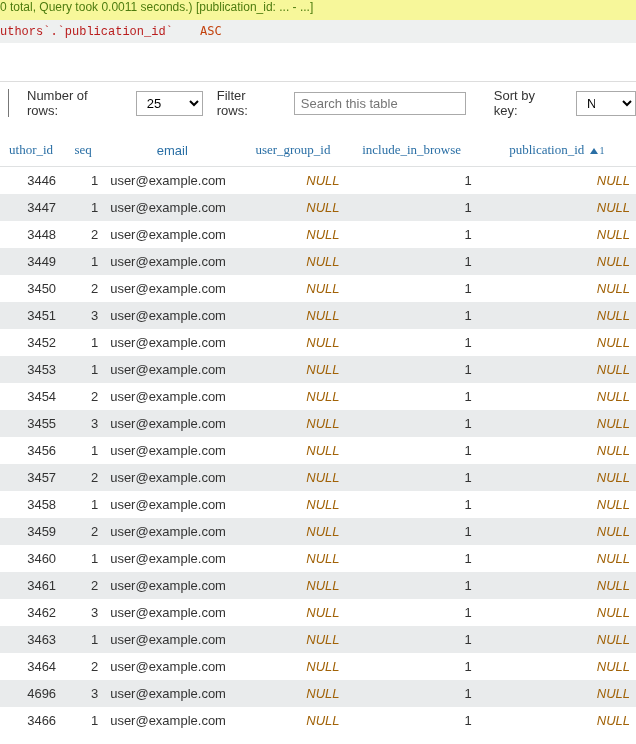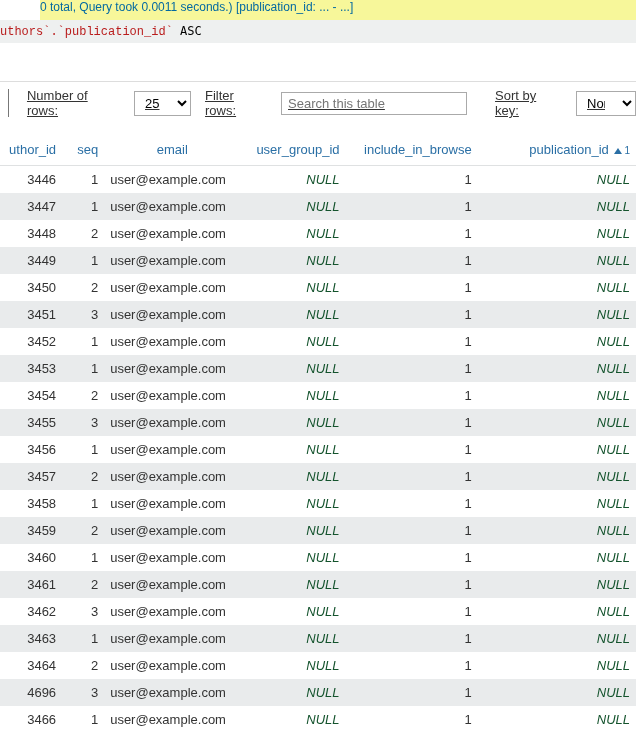--- a/index.html
+++ b/index.html
@@ -8,95 +8,93 @@
     font-size: 13px;
     color: #333;
     background: #fff;
     width: 636px;
     overflow: hidden;
   }
   .banner {
     background: #f7f79a;
     padding: 0 17px 6px 0;
     font-size: 12px;
-    color: #0369a1;
+    color: #4d7c0f;
     white-space: nowrap;
     overflow: hidden;
-    margin-left: 40px;
   }
   .sqlbar {
     background: #eef0f0;
     padding: 4px 0 4px 0;
     font-family: monospace;
     font-size: 12px;
     white-space: nowrap;
     overflow: hidden;
   }
   .sql-ident { color: #b91c1c; font-family: Liberation Mono, monospace; }
-  .sql-key { color: #000000; }
+  .sql-key { color: #c2410c; margin-left: 20px; }
   .gap { height: 34px; background:#fff; }
   .controls {
     display: flex;
     align-items: center;
     gap: 14px;
     padding: 6px 0 16px 6px;
     border-top: 1px solid #ddd;
     margin-top:4px;
-    text-decoration:underline;
   }
   .divider {
     width:1px; height:28px; background:#777; margin-left:2px; margin-right:4px;
   }
   .controls label { font-size: 13px; color:#333; }
   select, input[type=text] {
     font-size: 13px;
     padding: 3px 6px;
     border: 1px solid #aaa;
     background:#fff;
   }
-  select { padding-right: 14px; }
-  input[type=text] { width: 186px; }
+  select { padding-right: 24px; }
+  input[type=text] { width: 172px; }
   select.sortkey { width: 60px; }
   .filterlabel { }
   .sortlabel { margin-left: 14px; }
 
   table { border-collapse: collapse; width: 100%; table-layout: fixed; }
   thead th {
     text-align: center;
     font-weight: normal;
     color: #2a6fa5;
     font-size: 13px;
     padding: 8px 6px 8px 6px;
     border-bottom: 1px solid #dfe1e2;
     white-space: nowrap;
     overflow: hidden;
     cursor: pointer;
   }
-  thead th.right { text-align: right; }
+  thead th.right { text-align: center; font-family: Liberation Serif, serif; }
   thead th .sort-arrow {
     display:inline-block; width:0;height:0;
     border-left:4px solid transparent;
     border-right:4px solid transparent;
     border-bottom:6px solid #2a6fa5;
     margin-left:2px; vertical-align:middle;
   }
   thead th .sort-ord {
     font-size:10px; color:#2a6fa5; margin-left:2px;
   }
   tbody td {
     padding: 6px 6px;
     font-size: 13px;
     color: #333;
     white-space: nowrap;
     overflow: hidden;
   }
   tbody tr.odd { background: #fff; }
   tbody tr.even { background: #e9ebec; }
   tbody td.right { text-align: right; }
-  tbody td.null { color: #14532d; font-style: italic; }
+  tbody td.null { color: #a16207; font-style: italic; }
   col.author { width: 62px; }
   col.seq { width: 42px; }
   col.email { width: 136px; }
   col.ugid { width: 105px; }
   col.browse { width: 132px; }
   col.pubid { width: 158px; }
 </style>
 </head>
 <body>
 

